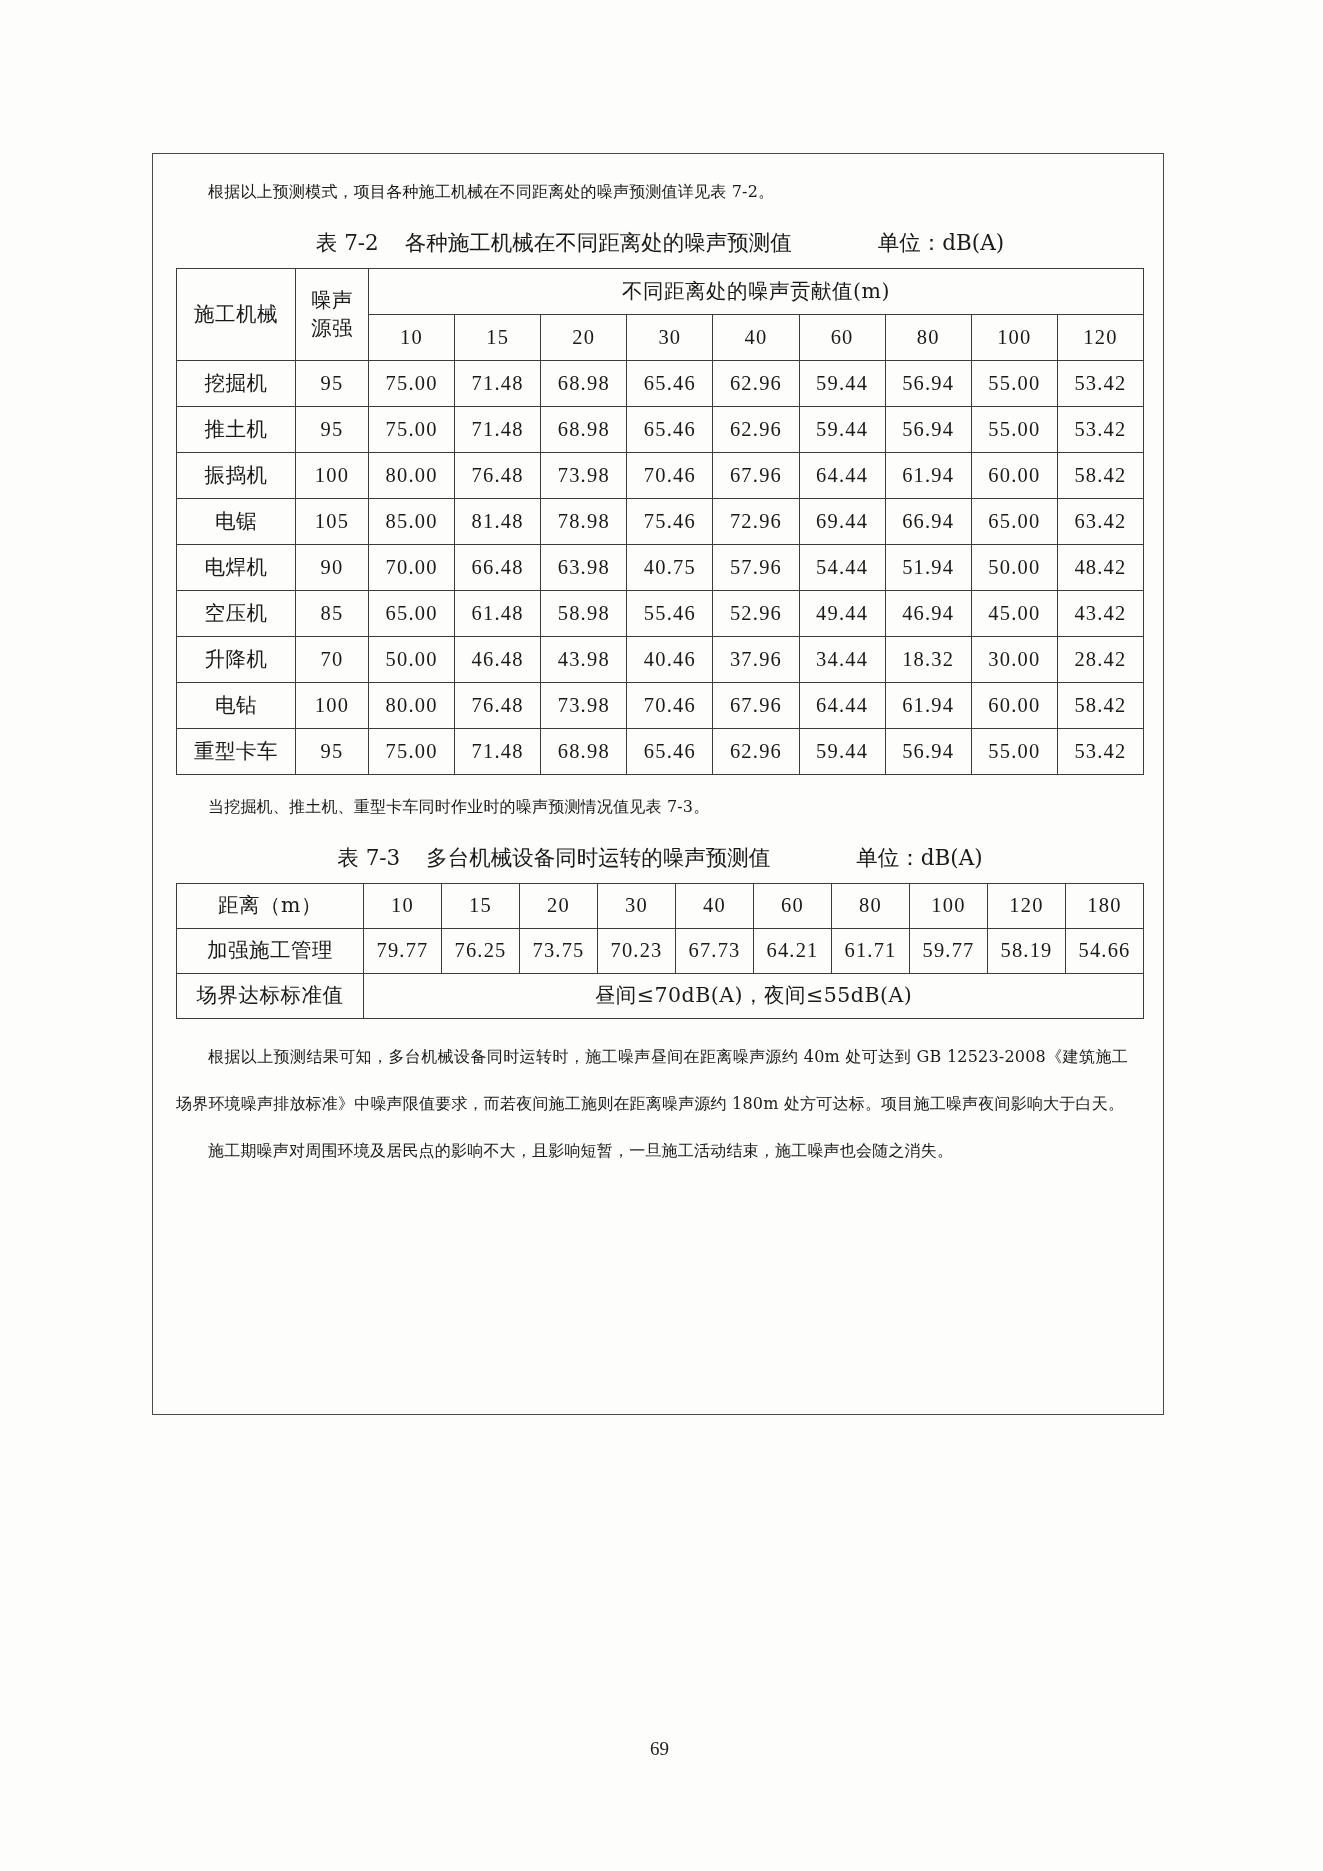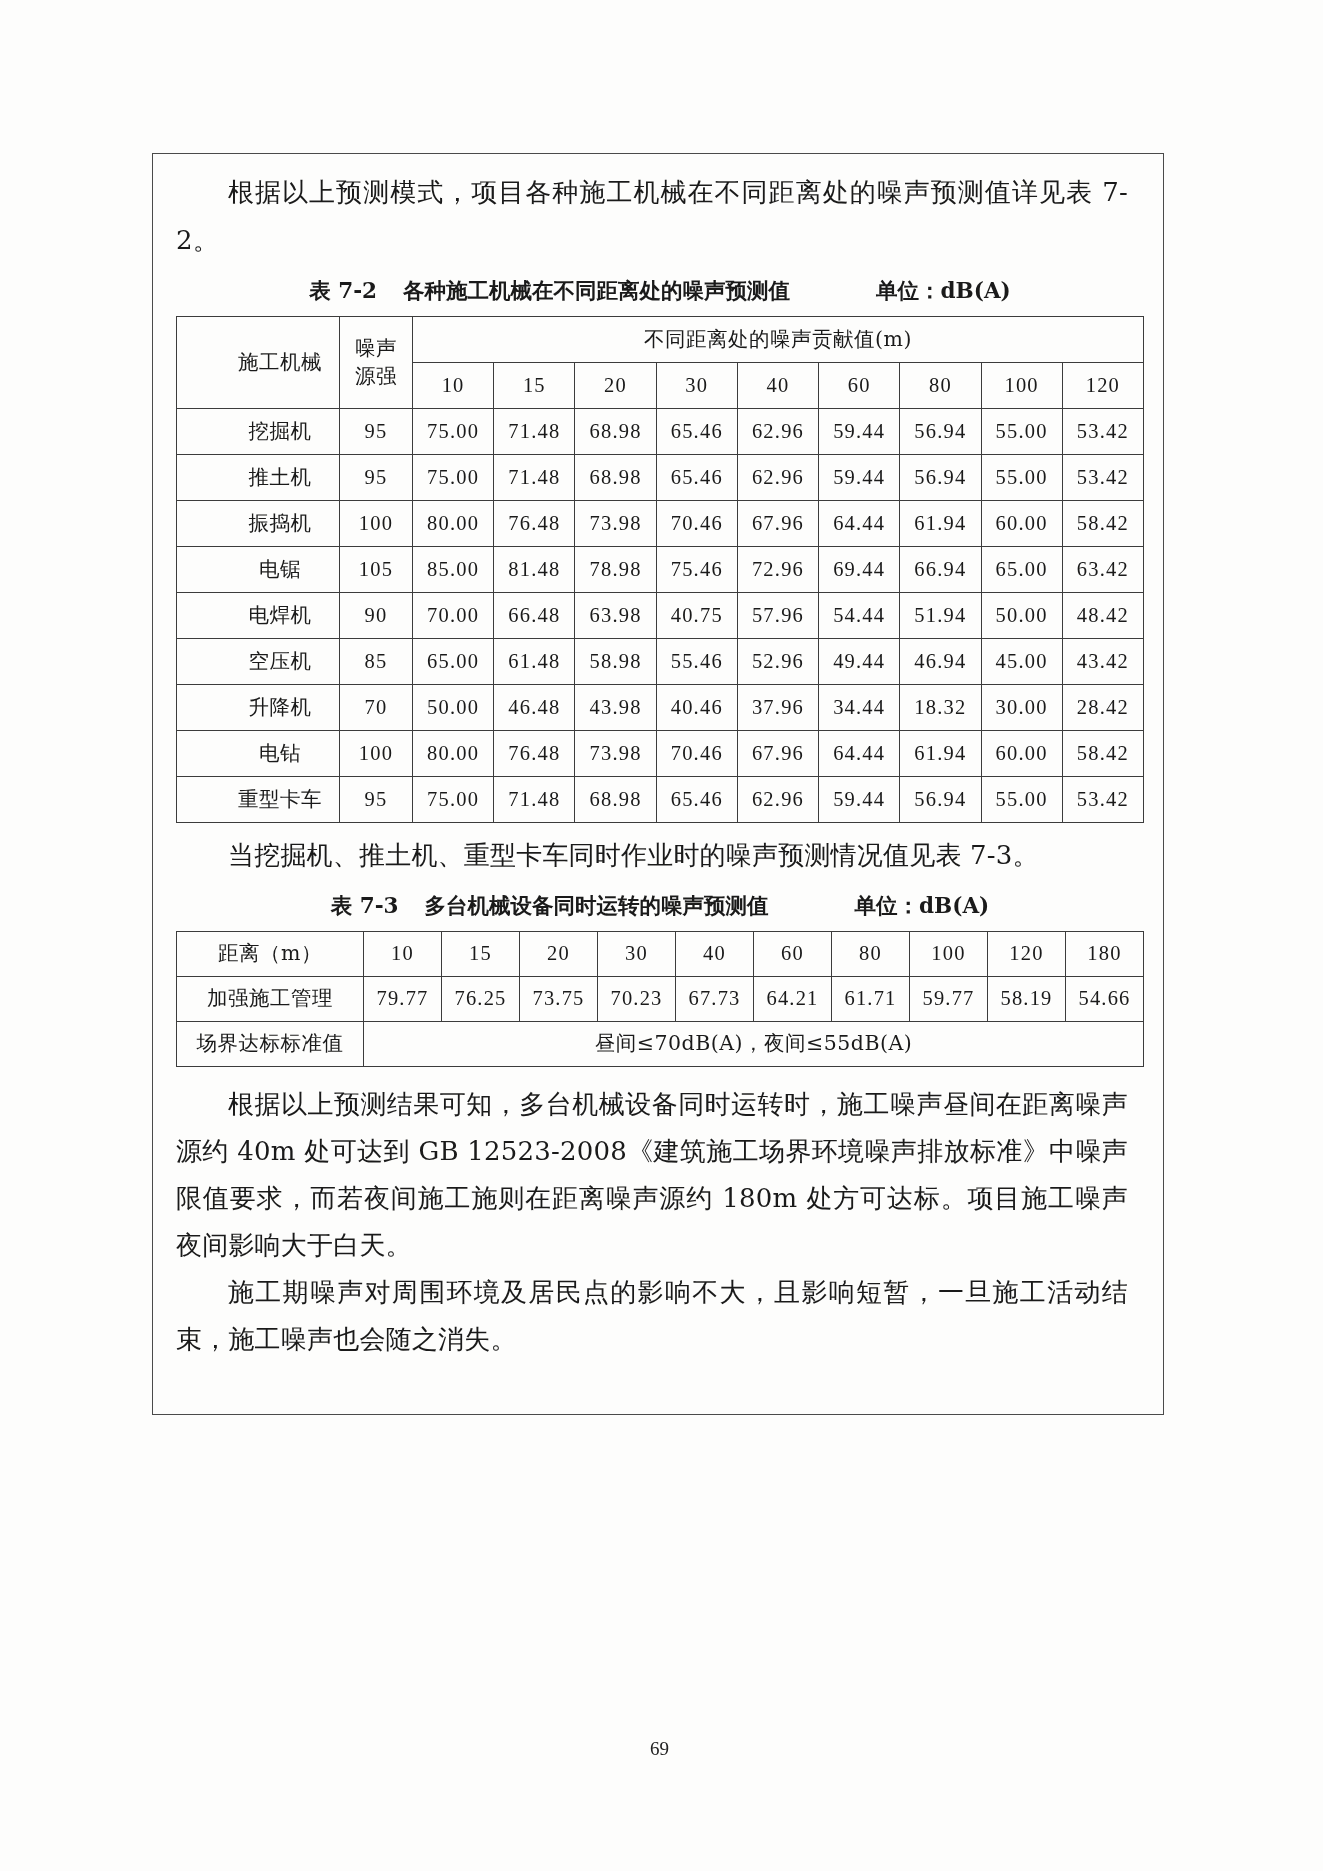--- a/index.html
+++ b/index.html
@@ -36,39 +36,38 @@
 
   .content {
     position: absolute;
     left: 176px;
     top: 168px;
     width: 968px;
   }
 
   p.body-text {
     margin: 0 16px 0 0;
-    font-size: 26px;
+    font-size: 16px;
     line-height: 48px;
     text-align: justify;
     text-justify: inter-ideograph;
     text-indent: 2em;
     letter-spacing: 0.2px;
   }
 
   p.tight {
     line-height: 47px;
   }
 
   .tbl-caption {
     text-align: center;
     font-size: 21.5px;
     line-height: 42px;
     margin: 6px 0 4px 0;
     white-space: pre;
-    font-weight: bold;
   }
   .tbl-caption .cap-gap { display:inline-block; width: 26px; }
   .tbl-caption .cap-gap-wide { display:inline-block; width: 86px; }
 
   table.doc-table {
     border-collapse: collapse;
     width: 100%;
     font-size: 20px;
     table-layout: fixed;
   }
@@ -83,21 +82,21 @@
   }
   table.doc-table .num {
     font-family: "Liberation Serif", "DejaVu Serif", serif;
     letter-spacing: 1.2px;
     font-size: 20.5px;
   }
   table.doc-table .cjk {
     letter-spacing: 0.5px;
     font-size: 20.5px;
   }
-  .t72 td.mach { width: 118px; padding-left: 44px; }
+  .t72 td.mach { width: 118px; }
   .t72 td.src  { width: 72px; }
 
   .hdr-stack {
     display: flex;
     flex-direction: column;
     align-items: center;
     justify-content: center;
     line-height: 1.35;
   }
 

